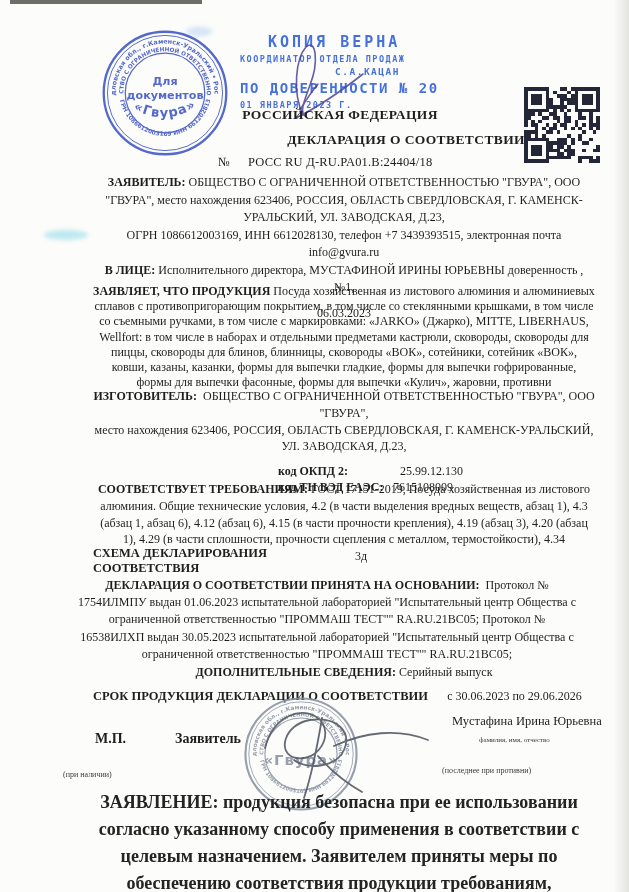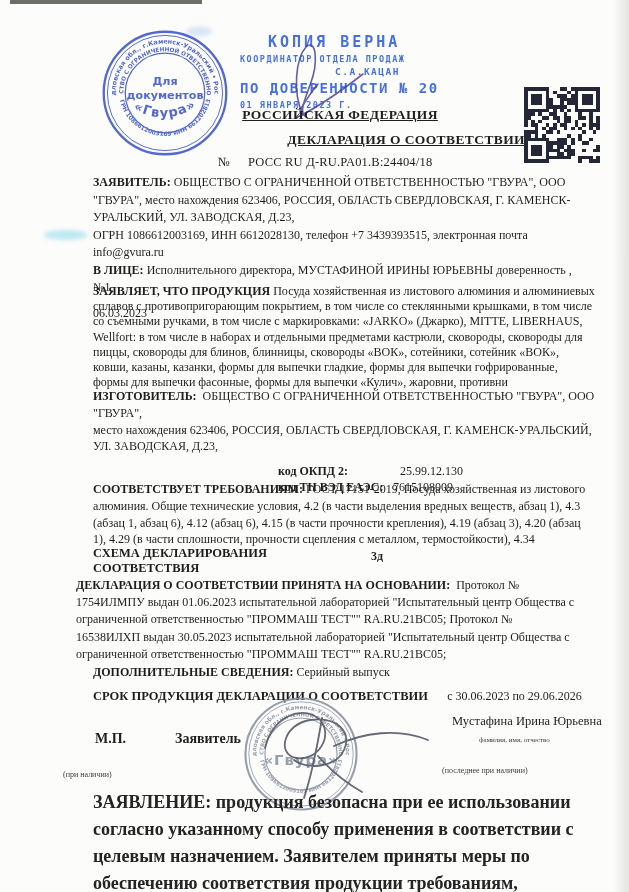--- a/index.html
+++ b/index.html
@@ -11,24 +11,24 @@
   .scan-bar{position:absolute;left:10px;top:0;width:192px;height:4px;background:#55534e;opacity:.85;}
   .edge-shade{position:absolute;right:0;top:0;width:16px;height:100%;
     background:linear-gradient(to left,#e3e3e0,rgba(227,227,224,0));}
   .smudge{position:absolute;border-radius:50%;filter:blur(2px);}
   .smudge.s1{left:44px;top:230px;width:44px;height:10px;background:rgba(90,200,225,.38);}
   .smudge.s2{left:186px;top:27px;width:26px;height:9px;background:rgba(120,175,235,.30);}
 
   .abs{position:absolute;}
   .body-text{font-size:12px;line-height:17.5px;width:502px;}
   b,.b{font-weight:700;}
-  p{margin:0;}
+  p{margin:0;text-align:center;}
 
   
-  .hdr{left:155px;top:107px;width:370px;text-align:center;text-decoration:underline;}
+  .hdr{left:155px;top:107px;width:370px;text-align:center;}
   .hdr .l1{font-size:13.5px;font-weight:700;letter-spacing:.4px;}
   .hdr .l2{font-size:13.5px;font-weight:700;letter-spacing:.4px;margin-top:9px;text-align:right;}
   .numline{position:relative;height:18px;margin-top:7px;text-align:left;font-size:12.5px;}
   .numline .no{position:absolute;left:63px;}
   .numline .val{position:absolute;left:93px;letter-spacing:.2px;}
 
   
   .copystamp{left:240px;top:33px;width:230px;color:#2e5ed8;opacity:.88;
     font-family:"DejaVu Sans Mono",monospace;font-weight:700;}
   .copystamp .c1{font-size:15px;letter-spacing:3px;margin-left:28px;}
@@ -50,21 +50,21 @@
     display:grid;grid-template-columns:repeat(21,1fr);grid-template-rows:repeat(21,1fr);}
   #qr div{width:100%;height:100%;}
   #qr div.on{background:#232738;}
 
   
   .coderow{position:relative;height:16px;font-size:12px;}
   .coderow .lbl{position:absolute;left:185px;font-weight:700;}
   .coderow .val{position:absolute;left:307px;}
 
   .scheme{position:relative;font-size:12.5px;font-weight:700;line-height:14.5px;}
-  .scheme .sval{position:absolute;left:278px;top:3px;font-weight:700;font-size:12px;}
+  .scheme .sval{position:absolute;left:262px;top:3px;font-weight:400;font-size:12px;}
 
   .validity{font-size:12.5px;}
   .validity .vlbl{font-weight:700;}
   .validity .vval{margin-left:16px;font-size:12px;}
 
   .signrow{font-size:14px;font-weight:700;}
   .caption{font-size:7px;color:#3a3a3a;}
   .note{font-size:8px;color:#3a3a3a;}
 
   .statement{font-size:18px;line-height:27px;width:492px;font-weight:700;color:#242424;}
@@ -624,21 +624,21 @@
   <div class="abs validity" style="left:93px;top:689px;width:502px">
     <span class="vlbl">СРОК ПРОДУКЦИЯ ДЕКЛАРАЦИИ О СООТВЕТСТВИИ</span>
     <span class="vval">с 30.06.2023 по 29.06.2026</span>
   </div>
 
   <div class="abs signrow" style="left:95px;top:731px">М.П.</div>
   <div class="abs signrow" style="left:175px;top:731px">Заявитель</div>
   <div class="abs" style="left:452px;top:714px;font-size:12.5px">Мустафина Ирина Юрьевна</div>
   <div class="abs caption" style="left:479px;top:736px">фамилия, имя, отчество</div>
   <div class="abs note" style="left:63px;top:770px">(при наличии)</div>
-  <div class="abs note" style="left:442px;top:766px">(последнее при наличии)</div>
+  <div class="abs note" style="left:442px;top:766px">(последнее при противни)</div>
 
   <svg class="abs stamp-gray" style="left:243px;top:696px;width:116px;height:116px;opacity:.85" viewBox="0 0 132 132">
     <circle cx="66" cy="66" r="63.2" fill="none" stroke-width="2.4"></circle>
     <circle cx="66" cy="66" r="59.4" fill="none" stroke-width="1"></circle>
     <circle cx="66" cy="66" r="41" fill="none" stroke-width="1.3"></circle>
     <defs>
       <path id="arcTop2" d="M 15,66 A 51,51 0 1 1 117,66"></path>
       <path id="arcBottom2" d="M 19,72 A 48,48 0 0 0 113,72"></path>
       <path id="arcCompany2" d="M 23,66 A 43,43 0 1 1 109,66"></path>
     </defs>

